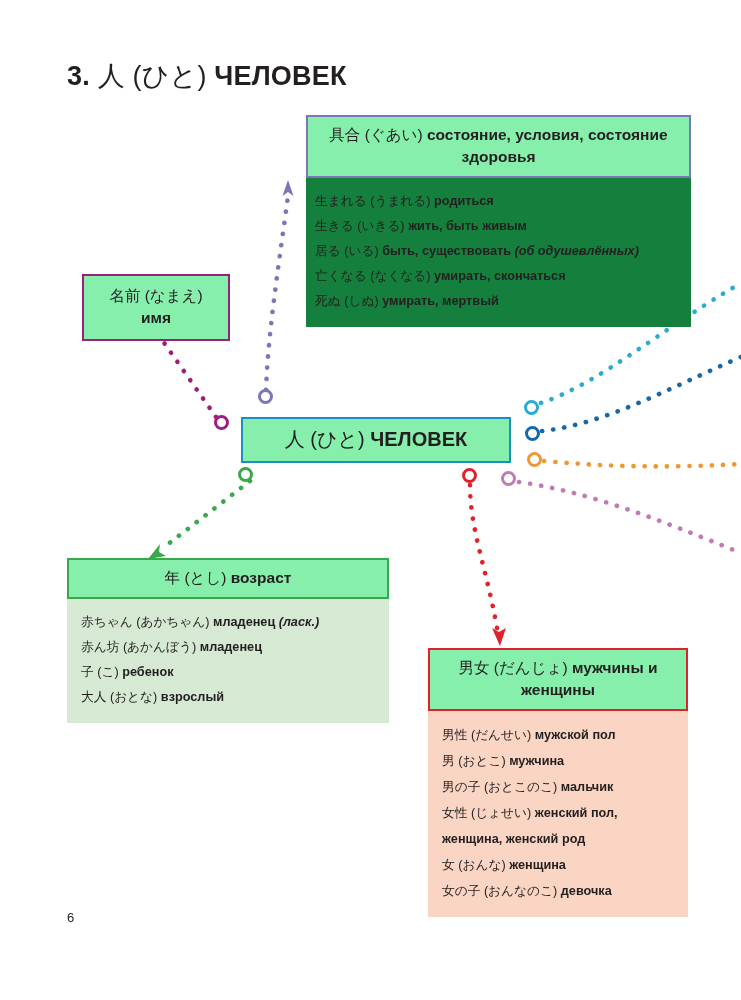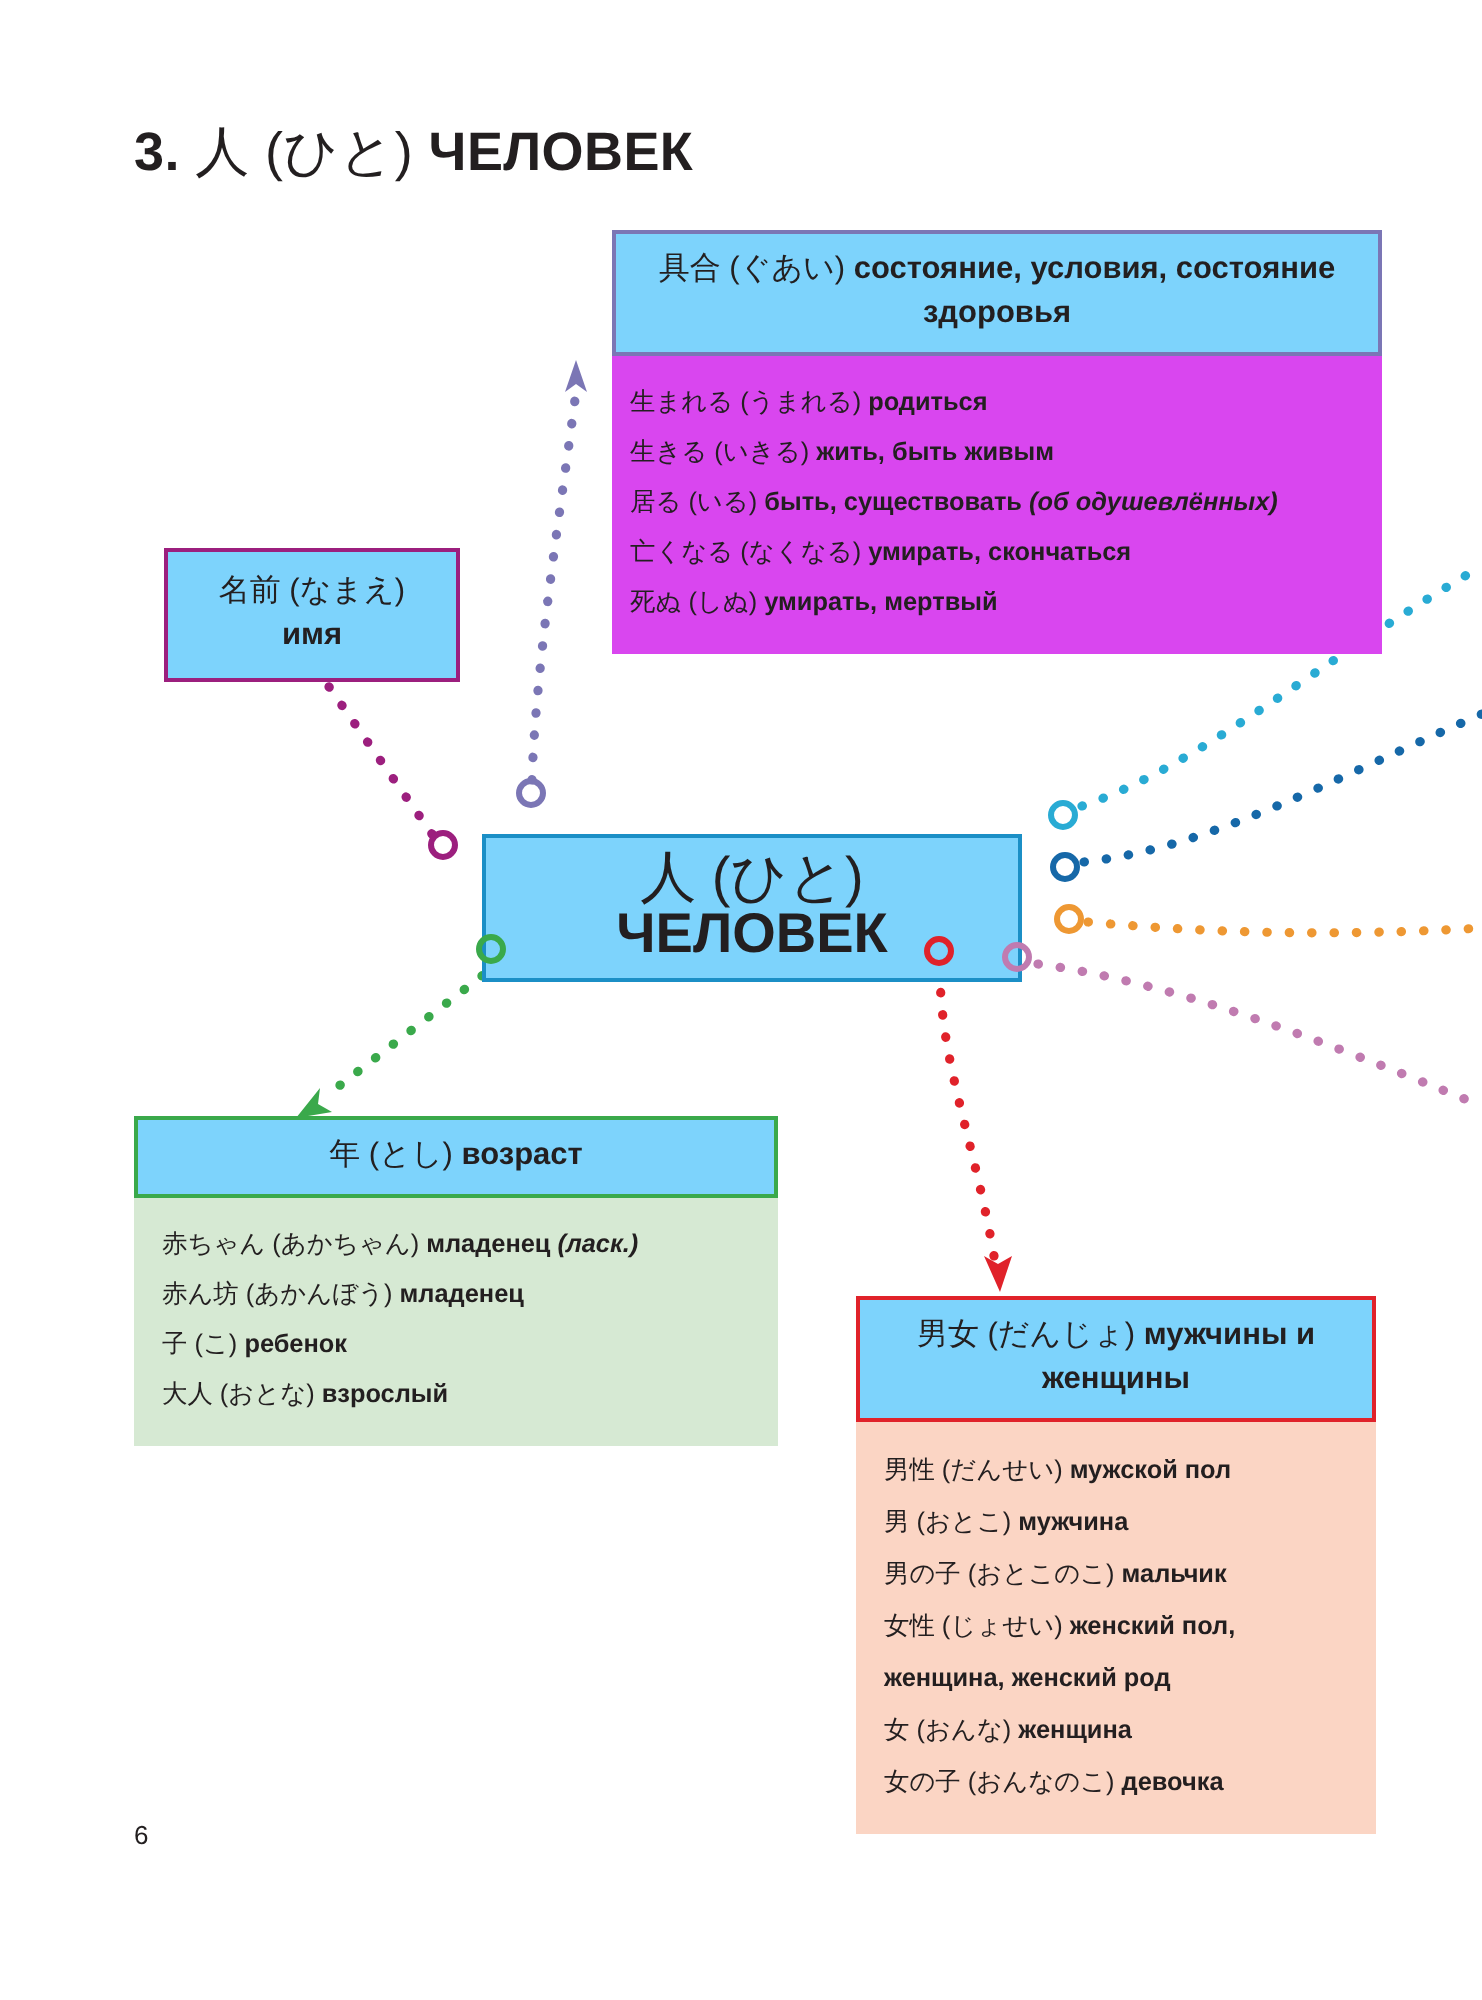--- a/index.html
+++ b/index.html
@@ -44,21 +44,21 @@
   .page-title .jp  { font-weight: normal; }
   .page-title .ru  { font-weight: bold; }
 
   
   .node {
     position: absolute;
     box-sizing: border-box;
   }
   .node-head {
     box-sizing: border-box;
-    background: #7dd3fc;
+    background: #86efac;
     border: 2px solid #888;
     text-align: center;
     font-size: 15.5px;
     line-height: 22px;
     padding: 7px 10px 8px 10px;
   }
   .node-head .jp { font-weight: normal; }
   .node-head .ru { font-weight: bold; }
   .node-body {
     box-sizing: border-box;
@@ -75,35 +75,35 @@
   .node.simple .node-head {
     font-size: 15.5px;
     padding: 9px 14px 10px 14px;
     margin-left: 12px;
   }
 
   
   
   #node-guai { left: 306px; top: 115px; width: 385px; }
   #node-guai .node-head { border-color: #7b76b5; }
-  #node-guai .node-body { background: #d946ef; padding-left: 9px; }
+  #node-guai .node-body { background: #15803d; padding-left: 9px; }
 
   
   #node-namae { left: 70px; top: 274px; width: 160px; }
   #node-namae .node-head { border-color: #9c1f7e; }
 
   
   #node-center {
     left: 241px; top: 417px; width: 270px;
     z-index: 6;
   }
   #node-center .node-head {
     border-color: #1b8fc6;
     border-width: 2px;
-    font-size: 28px;
+    font-size: 20px;
     line-height: 28px;
     padding: 6px 10px 8px 10px;
   }
 
   
   #node-toshi { left: 67px; top: 558px; width: 322px; }
   #node-toshi .node-head { border-color: #3aa94b; }
   #node-toshi .node-body { background: #d6e9d3; }
 
   

